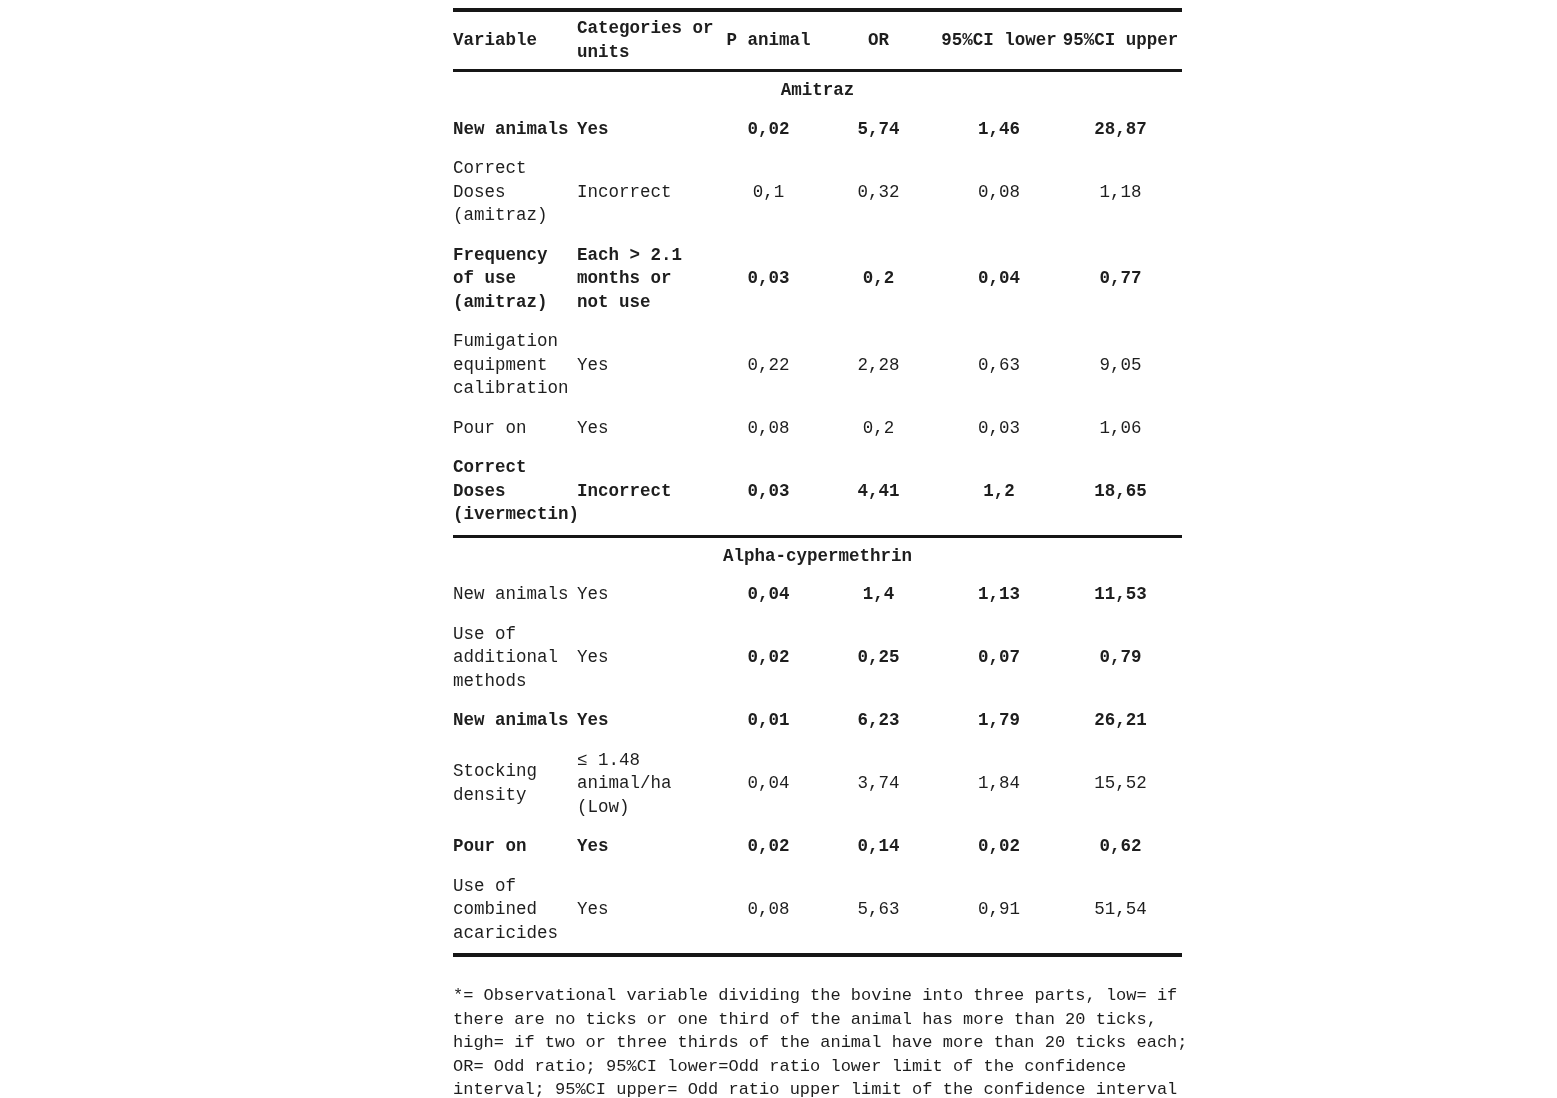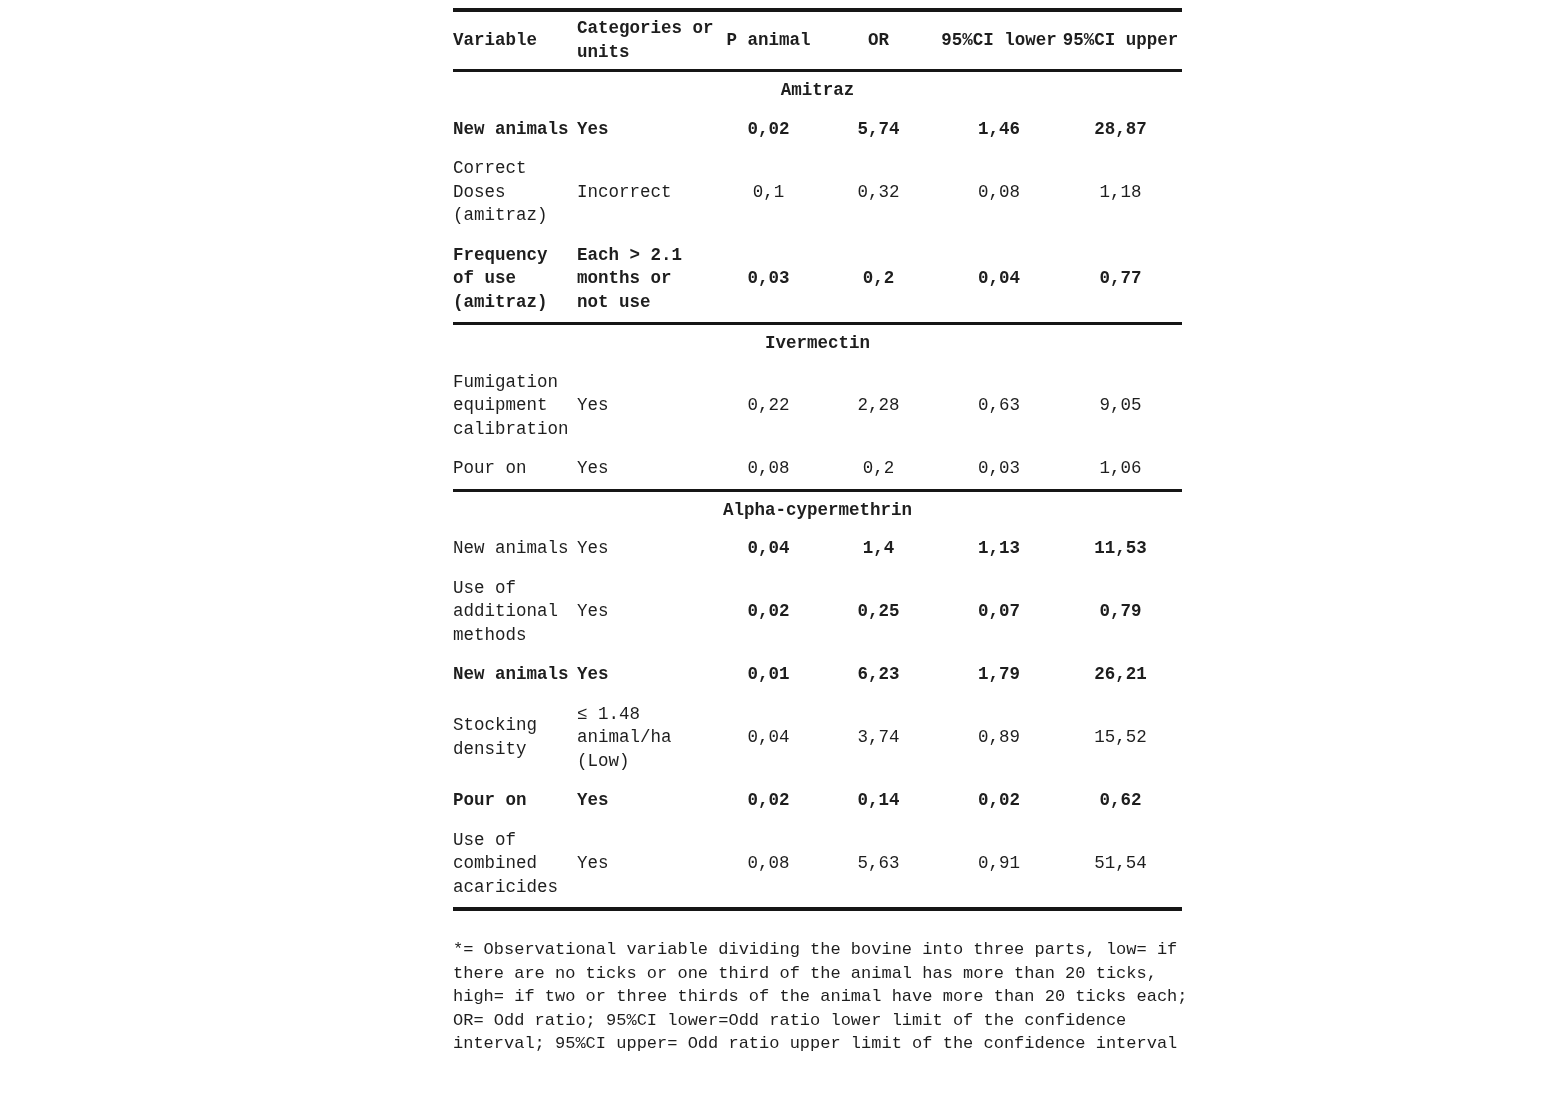--- a/index.html
+++ b/index.html
@@ -108,38 +108,43 @@
         </tr>
         <tr>
           <td class="lab b">Frequency of use (amitraz)</td>
           <td class="lab b">Each &gt; 2.1 months or not use</td>
           <td class="num b">0,03</td>
           <td class="num b">0,2</td>
           <td class="num b">0,04</td>
           <td class="num b">0,77</td>
         </tr>
 
-        <tr class="section-row">
-          <td colspan="6">Ivermectin</td>
-        </tr>
         <tr>
           <td class="lab">Fumigation equipment calibration</td>
           <td class="lab">Yes</td>
           <td class="num">0,22</td>
           <td class="num">2,28</td>
           <td class="num">0,63</td>
           <td class="num">9,05</td>
         </tr>
         <tr>
           <td class="lab">Pour on</td>
           <td class="lab">Yes</td>
           <td class="num">0,08</td>
           <td class="num">0,2</td>
           <td class="num">0,03</td>
           <td class="num">1,06</td>
+        </tr>
+        <tr>
+          <td class="lab b">Correct Doses (ivermectin)</td>
+          <td class="lab b">Incorrect</td>
+          <td class="num b">0,03</td>
+          <td class="num b">4,41</td>
+          <td class="num b">1,2</td>
+          <td class="num b">18,65</td>
         </tr>
 
         <tr class="section-row">
           <td colspan="6">Alpha-cypermethrin</td>
         </tr>
         <tr>
           <td class="lab">New animals</td>
           <td class="lab">Yes</td>
           <td class="num b">0,04</td>
           <td class="num b">1,4</td>
@@ -161,21 +166,21 @@
           <td class="num b">0,01</td>
           <td class="num b">6,23</td>
           <td class="num b">1,79</td>
           <td class="num b">26,21</td>
         </tr>
         <tr>
           <td class="lab">Stocking density</td>
           <td class="lab">≤ 1.48 animal/ha (Low)</td>
           <td class="num">0,04</td>
           <td class="num">3,74</td>
-          <td class="num">0,89</td>
+          <td class="num">1,84</td>
           <td class="num">15,52</td>
         </tr>
         <tr>
           <td class="lab b">Pour on</td>
           <td class="lab b">Yes</td>
           <td class="num b">0,02</td>
           <td class="num b">0,14</td>
           <td class="num b">0,02</td>
           <td class="num b">0,62</td>
         </tr>

